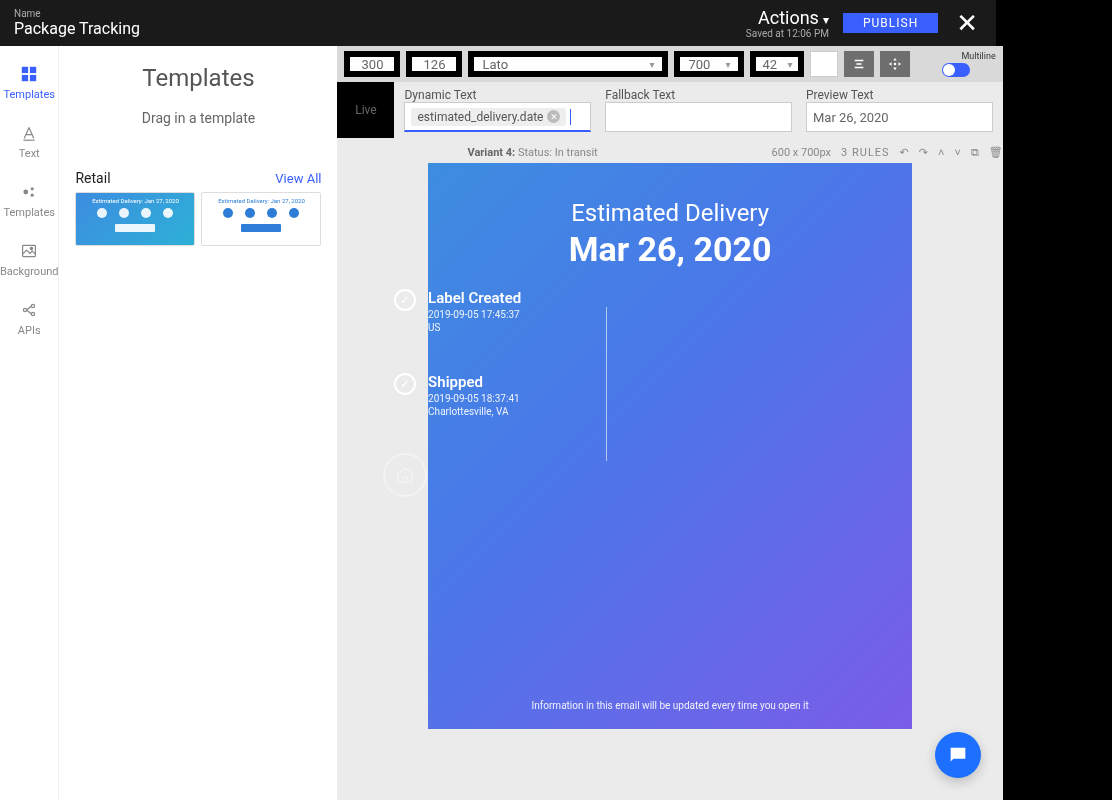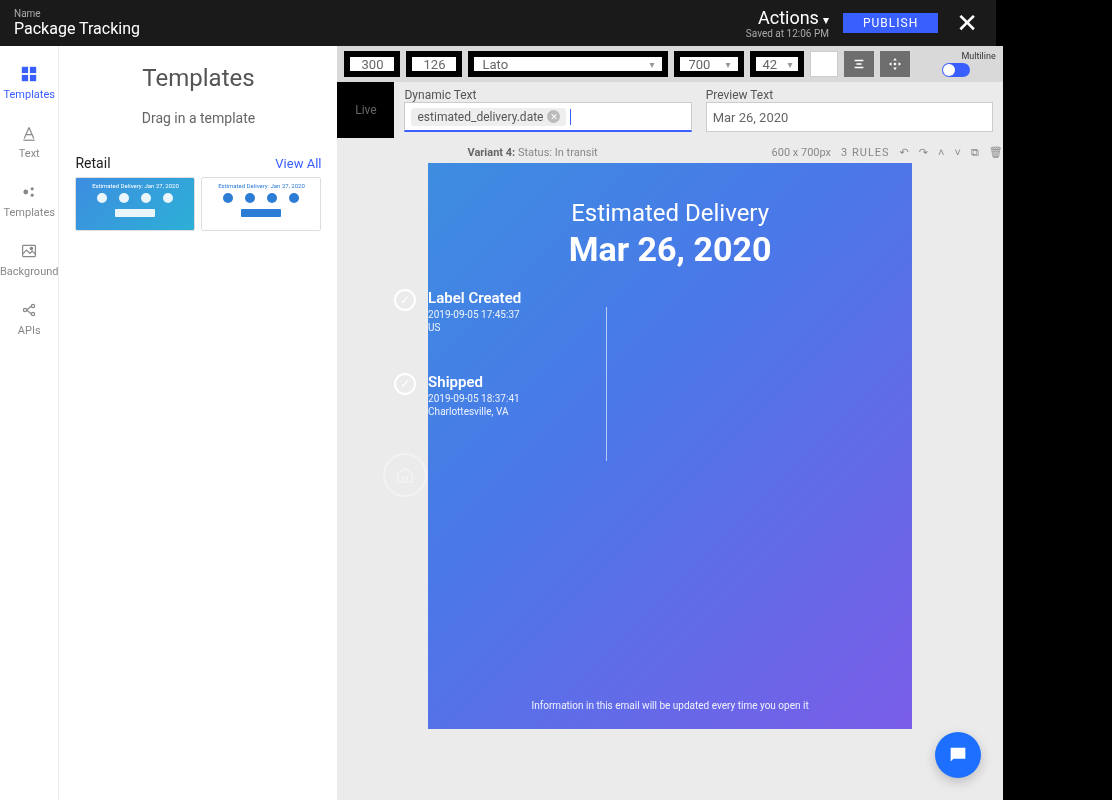--- a/index.html
+++ b/index.html
@@ -25,21 +25,21 @@
 
 .rail { width: 68px; background: #fff; border-right: 1px solid #eee; display: flex; flex-direction: column; align-items: center; padding-top: 18px; gap: 22px; }
 .rail-item { display: flex; flex-direction: column; align-items: center; gap: 4px; cursor: pointer; color: #888; font-size: 11px; }
 .rail-item.active { color: #3a5fff; }
 .rail-icon { width: 20px; height: 20px; display: flex; align-items: center; justify-content: center; }
 
 
 .panel { width: 282px; background: #fff; padding: 18px 16px; }
 .panel-title { text-align: center; font-size: 24px; color: #555; font-weight: 400; }
 .panel-sub { text-align: center; color: #666; margin-top: 18px; font-size: 14px; }
-.cat-row { display: flex; justify-content: space-between; align-items: center; margin-top: 29px; text-align: center; }
+.cat-row { display: flex; justify-content: space-between; align-items: center; margin-top: 44px; text-align: center; }
 .cat-name { font-size: 14px; color: #222; }
 .view-all { color: #3a5fff; font-size: 13px; cursor: pointer; }
 .thumbs { display: flex; gap: 6px; margin-top: 6px; }
 .thumb { width: 120px; height: 54px; border: 1px solid #ddd; border-radius: 2px; position: relative; overflow: hidden; cursor: pointer; }
 .thumb.blue { background: linear-gradient(135deg,#3d8de0,#2db0d6); }
 .thumb.white { background: #fff; }
 .thumb-title { font-size: 6px; text-align: center; padding-top: 4px; }
 .thumb.blue .thumb-title { color: #fff; }
 .thumb.white .thumb-title { color: #2d7dd6; }
 .thumb-dots { display:flex; justify-content:center; gap:12px; margin-top:4px; }
@@ -262,20 +262,24 @@
             <div class="dyn-label">Dynamic Text</div>
             <div class="dyn-input active">
               <span class="tag">
                 <span>estimated_delivery.date</span>
                 <span class="tag-x">✕</span>
               </span>
               <span class="cursor-blink"></span>
             </div>
           </div>
           <div class="dyn-col">
+            <div class="dyn-label">Fallback Text</div>
+            <input class="dyn-input" value="" style="">
+          </div>
+          <div class="dyn-col">
             <div class="dyn-label">Preview Text</div>
             <input class="dyn-input" value="Mar 26, 2020" style="">
           </div>
         </div>
       </div>
 
       <div class="meta-row">
         <span><b>Variant 4:</b> <span class="status">Status: In transit</span></span>
         <span class="meta-spacer"></span>
         <span class="meta-item">600 x 700px</span>

